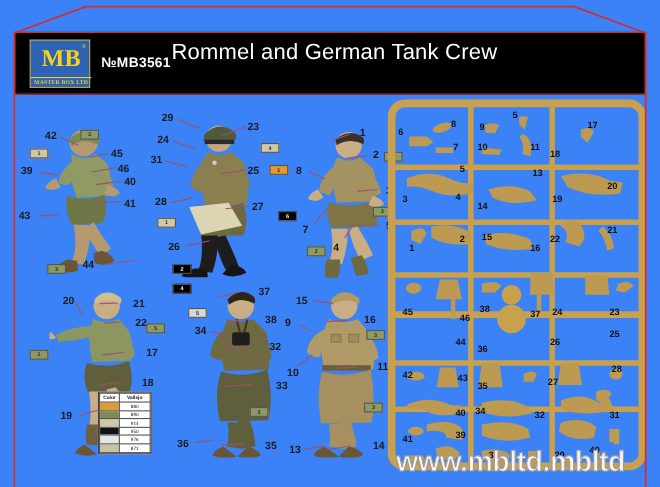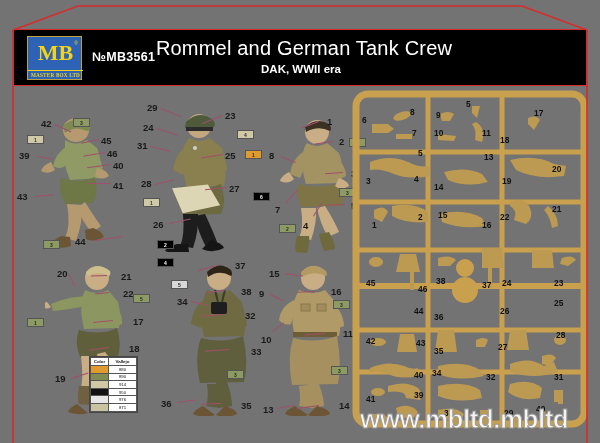--- a/index.html
+++ b/index.html
@@ -1,17 +1,17 @@
 <!DOCTYPE html>
 <html><head>
 <meta charset="utf-8">
 <style>
   html,body{margin:0;padding:0;background:#fff;}
   body{width:600px;height:443px;overflow:hidden;font-family:"Liberation Sans",sans-serif;}
-  #sheet{position:relative;width:600px;height:443px;background:#737373;}
+  #sheet{position:relative;width:600px;height:443px;background:#3b82f6;}
 
   
   .frame-svg{position:absolute;left:0;top:0;width:600px;height:443px;pointer-events:none;z-index:40;}
 
   
   .header{position:absolute;left:13px;top:29px;width:574px;height:57px;background:#000;
           border:1px solid #d82b2b;box-sizing:border-box;z-index:20;}
   .logo{position:absolute;left:13px;top:6px;width:55px;height:44px;background:#2d62b5;
         border:1px solid #bfa23a;box-sizing:border-box;}
   .logo-mb{position:absolute;left:0;top:3px;width:55px;height:26px;line-height:26px;text-align:center;
@@ -66,21 +66,20 @@
   </svg>
 
   <div class="header">
     <div class="logo">
       <div class="logo-mb">MB</div>
       <div class="logo-reg">®</div>
       <div class="logo-sub">MASTER BOX LTD</div>
     </div>
     <div class="kitno">№MB3561</div>
     <div class="title">Rommel and German Tank Crew</div>
-    <div class="subtitle">DAK, WWII era</div>
   </div>
 
   <div class="body-area">
 
     <svg style="position:absolute;left:18px;top:22px;" width="110" height="140">
       <g>
         <ellipse cx="45" cy="20" rx="13" ry="12" fill="#b59a6f"></ellipse>
         <path d="M32,16 q13,-12 27,-1 q2,5 -3,6 q-12,-6 -22,2 z" fill="#7d8a52"></path>
         <path d="M34,30 q11,7 22,0 l10,8 q6,14 3,30 l-30,2 q-8,-18 -5,-32 z" fill="#8f9a64"></path>
         <path d="M36,36 q-12,8 -14,20 q8,5 14,-2 z" fill="#8f9a64"></path>

